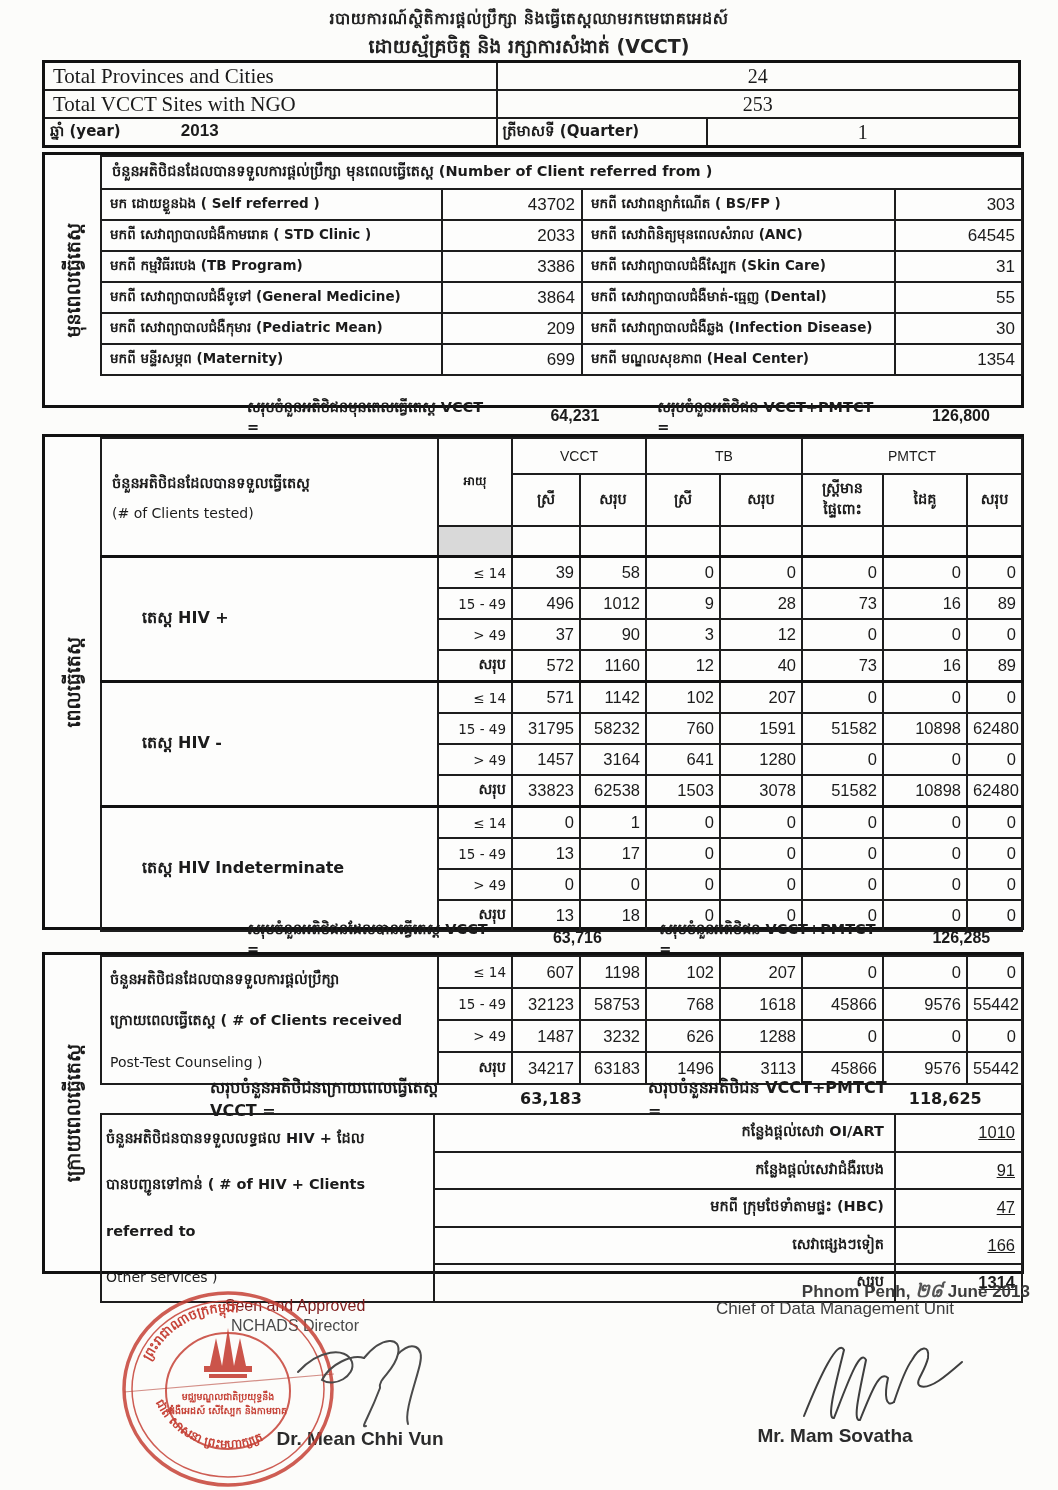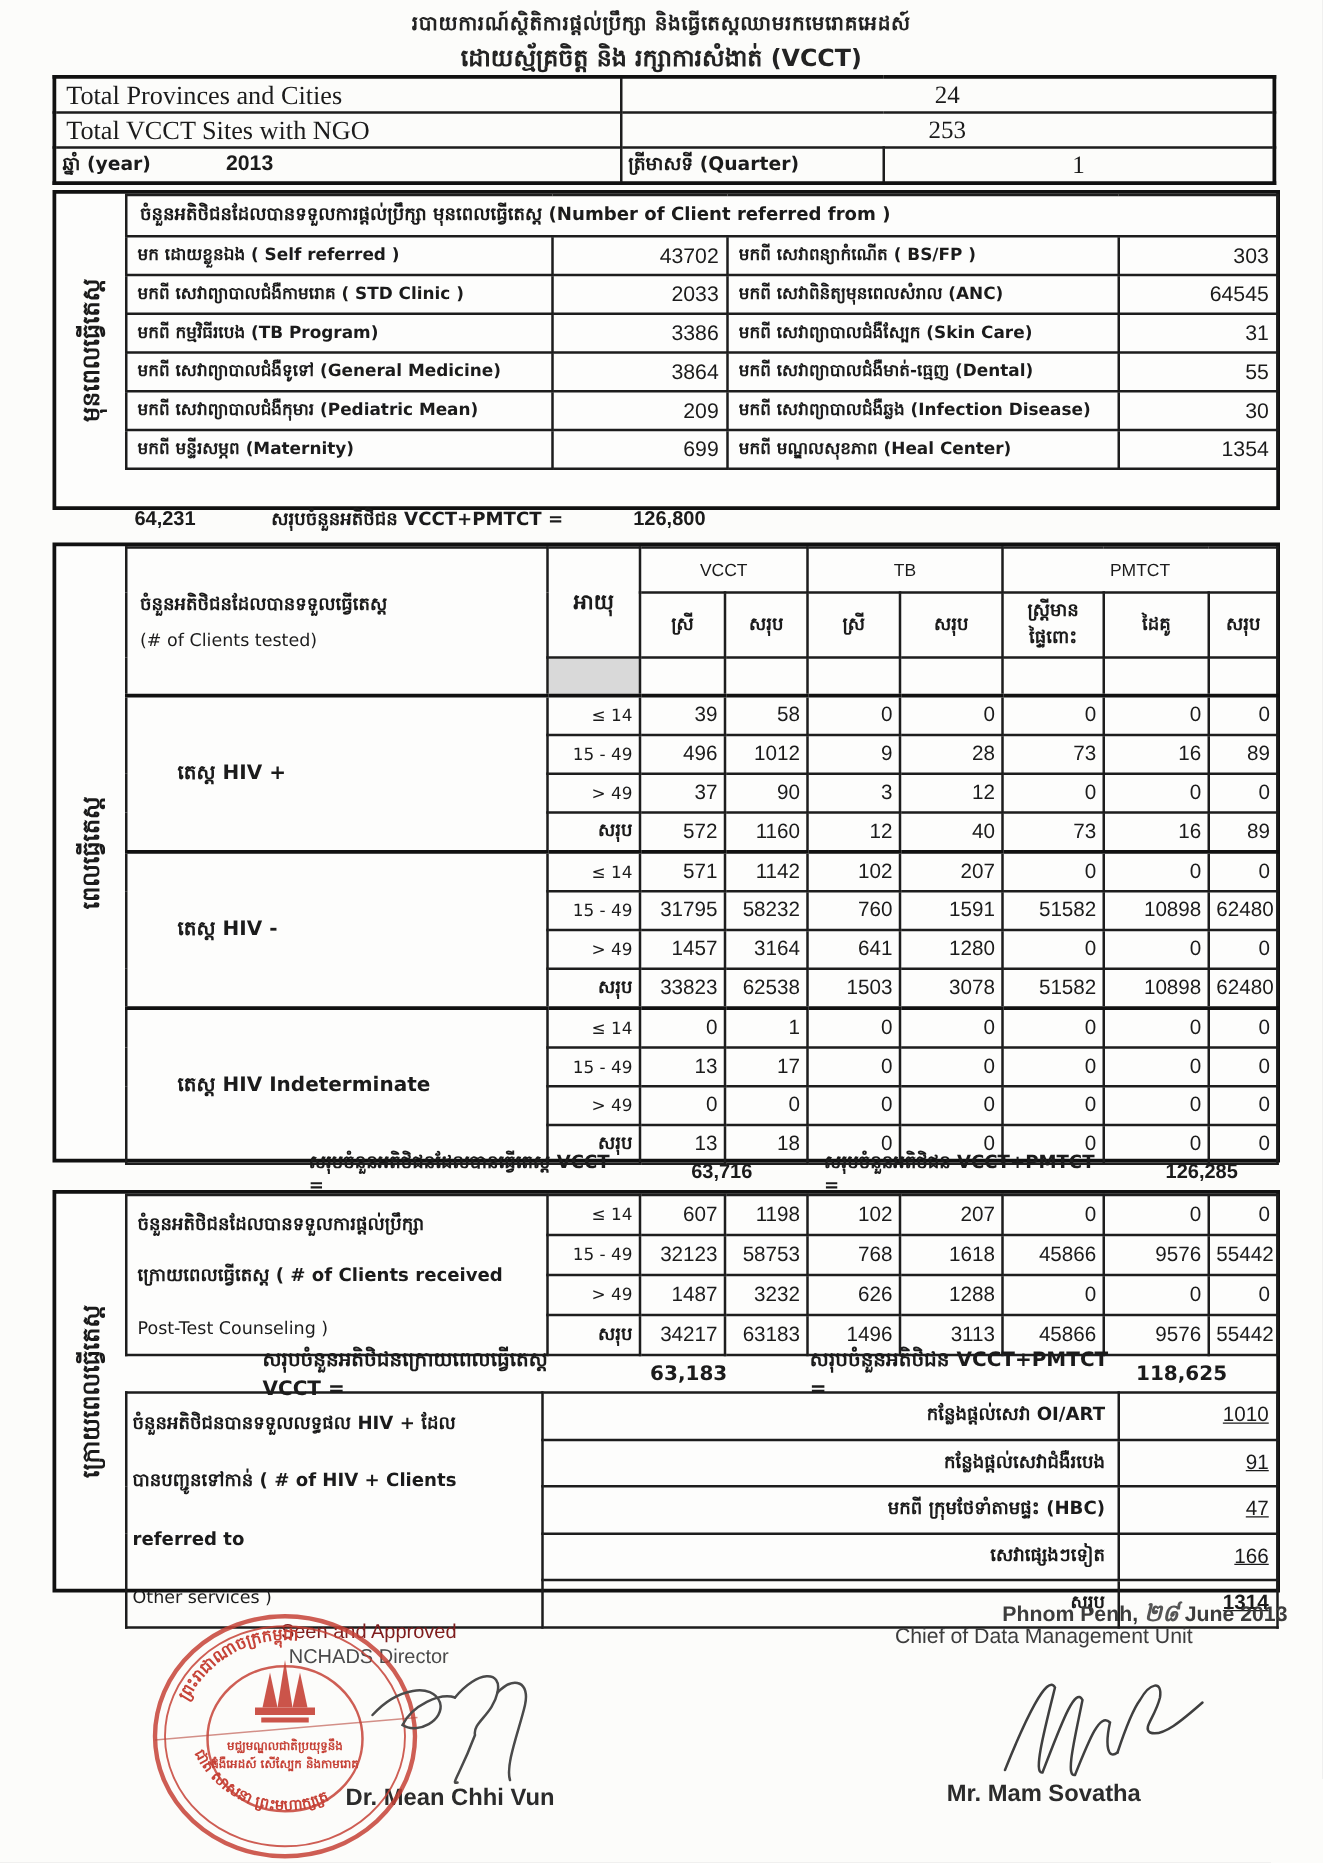--- a/index.html
+++ b/index.html
@@ -41,21 +41,21 @@
   .sum-a{top:403px;}
   .sum-b{top:925px;}
 
   .sect-b{top:434px;height:490px;}
   .sect-b table{position:absolute;left:55px;top:0;width:921px;}
   .tested-label-cell{vertical-align:middle;padding-left:10px;white-space:normal;}
   .tested-label-k{font-weight:bold;font-size:14.5px;}
   .tested-label-e{font-size:14px;margin-top:10px;}
   .group-hdr{height:34px;text-align:center;font-size:14px;font-family:"Liberation Sans",sans-serif;}
   .col-hdr{height:50px;text-align:center;font-weight:bold;font-size:14.5px;white-space:normal;vertical-align:middle;}
-  .age-hdr{text-align:center;font-weight:bold;font-size:17px;vertical-align:middle;}
+  .age-hdr{text-align:center;font-weight:bold;font-size:12px;vertical-align:middle;}
   .gray-row td{height:28px;}
   .gray-cell{background:#d9d9d9;}
   .hiv-label{font-weight:bold;font-size:16px;padding-left:40px;vertical-align:middle;}
   .age-cell{text-align:right;font-size:13.5px;margin-left:22px;}
   .age-cell.tot{font-weight:bold;font-size:14.5px;}
   .val-cell{text-align:right;font-size:16.5px;padding-right:5px;font-family:"Liberation Sans",sans-serif;}
   .thick-top td{border-top:3px solid #111;}
   .data-row td{height:29px;}
 
   .sect-c{top:952px;height:316px;}
@@ -169,20 +169,21 @@
         <td class="ref-label khm">មកពី មន្ទីរសម្ភព (Maternity)</td>
         <td class="ref-value">699</td>
         <td class="ref-label khm">មកពី មណ្ឌលសុខភាព (Heal Center)</td>
         <td class="ref-value">1354</td>
       </tr>
     </tbody>
       </table>
   </div>
 
   <div class="summary-row sum-a">
+    <span class="s-label khm" style="margin-left:205px">សរុបចំនួនអតិថិជនមុនពេលធ្វើតេស្ត VCCT =</span>
     <span class="s-value" style="margin-left:35px;width:110px">64,231</span>
     <span class="s-label khm" style="margin-left:30px">សរុបចំនួនអតិថិជន VCCT+PMTCT =</span>
     <span class="s-value" style="margin-left:25px;width:120px">126,800</span>
   </div>
 
   <div class="sect sect-b">
     <div class="side-strip">
       <div class="side-label khm">ពេលធ្វើតេស្ត</div>
     </div>
     <table>

